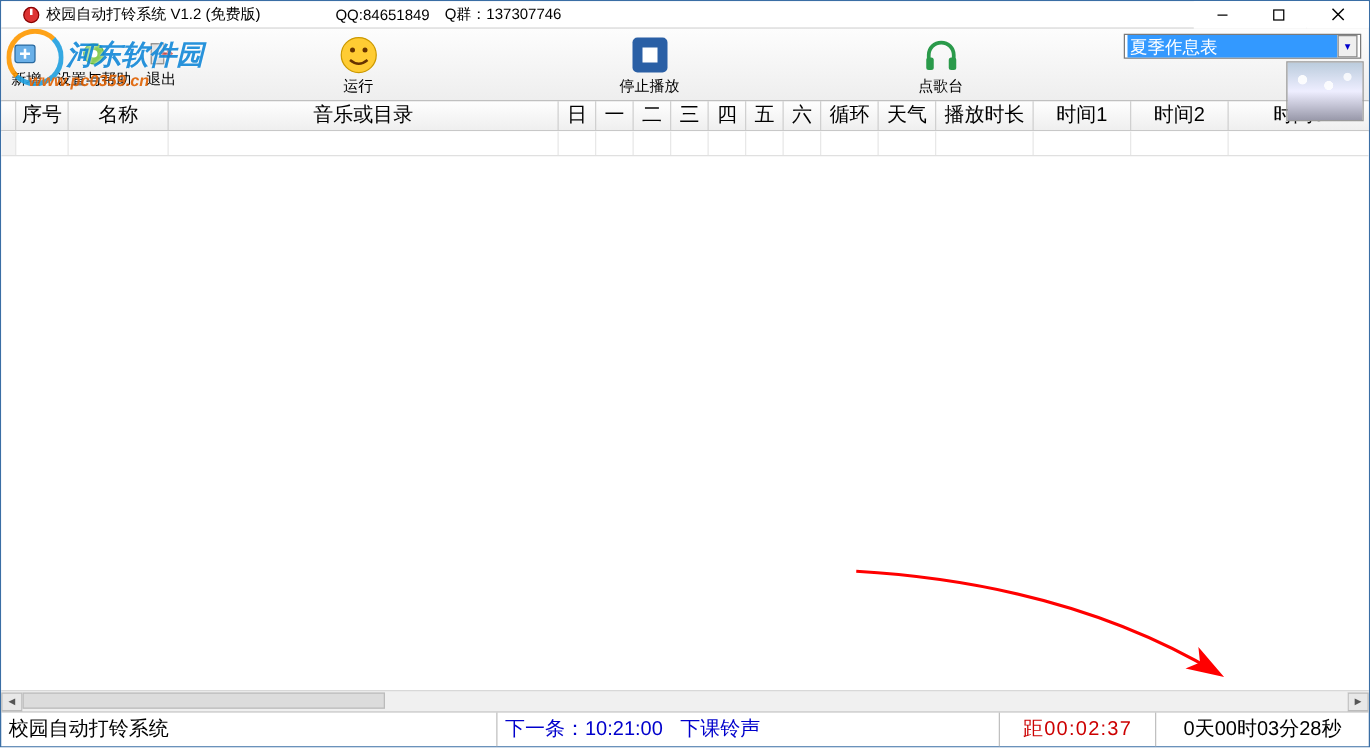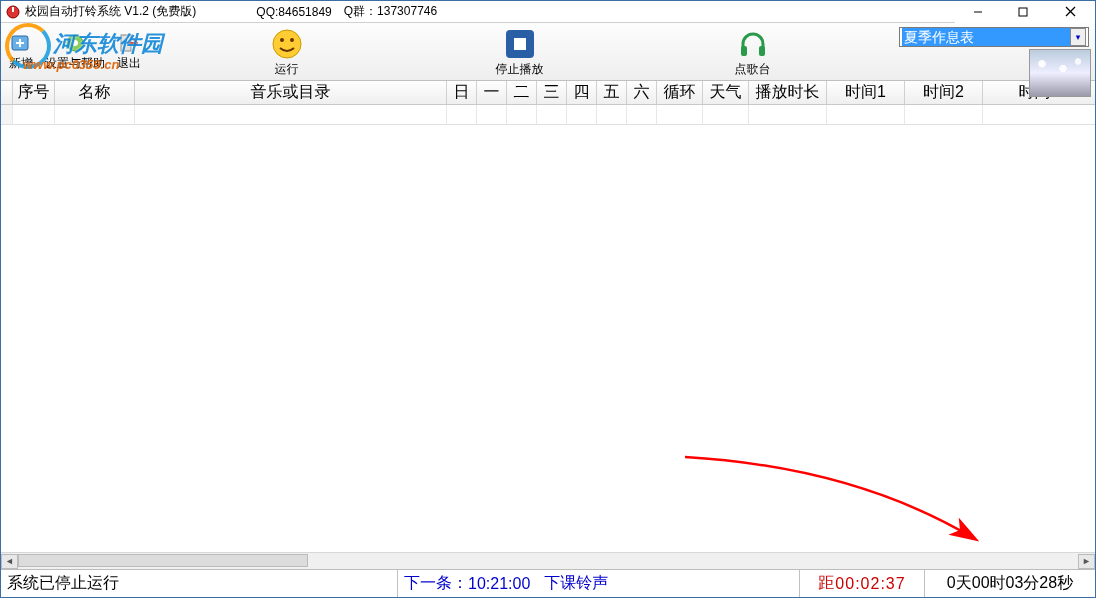--- a/index.html
+++ b/index.html
@@ -1,19 +1,19 @@
 <!DOCTYPE html>
 <html><head>
 <meta charset="utf-8">
 <style>
   * { box-sizing: border-box; margin: 0; padding: 0; font-family: "Microsoft YaHei", SimSun, Arial, sans-serif; }
   html, body { width: 1096px; height: 598px; overflow: hidden; background: #fff; }
   .window { width: 1096px; height: 598px; border: 1px solid #3a6ea5; display: flex; flex-direction: column; position: relative; }
   
-  .titlebar { height: 22px; background: #fff; display: flex; align-items: center; font-size: 12px; color: #000; padding-left: 4px; border-bottom: 1px solid #d0d0d0; }
+  .titlebar { height: 22px; background: #fff; display: flex; align-items: center; font-size: 12px; color: #000; padding-left: 16px; border-bottom: 1px solid #d0d0d0; }
   .titlebar .app-icon { width: 16px; height: 16px; margin-right: 4px; display:inline-flex;align-items:center;justify-content:center; }
   .titlebar .title-text { flex: 0 0 auto; }
   .titlebar .qq1 { margin-left: 60px; }
   .titlebar .qq2 { margin-left: 12px; }
   .titlebar-spacer { flex: 1; }
   .win-btns { display: flex; height: 22px; }
   .win-btn { width: 45px; height: 22px; display: flex; align-items: center; justify-content: center; font-size: 11px; color: #000; background:#fff; }
   .win-btn.close{width:50px;}
   .win-btn svg { display:block; }
   
@@ -223,21 +223,21 @@
 
   <div class="hscroll">
     <div class="arrow">◄</div>
     <div class="track">
       <div class="thumb"></div>
     </div>
     <div class="arrow">►</div>
   </div>
 
   <div class="statusbar">
-    <div class="sb-cell sb1">系统已停止运行</div>
+    <div class="sb-cell sb1">校园自动打铃系统</div>
     <div class="sb-cell sb2">
       <span>下一条：</span>
       <span>10:21:00</span>
       <span style="display:inline-block;width:14px"></span>
       <span>下课铃声</span>
     </div>
     <div class="sb-cell sb3">
       <span>距 </span>
         <span>00:02:37</span>
     </div>

